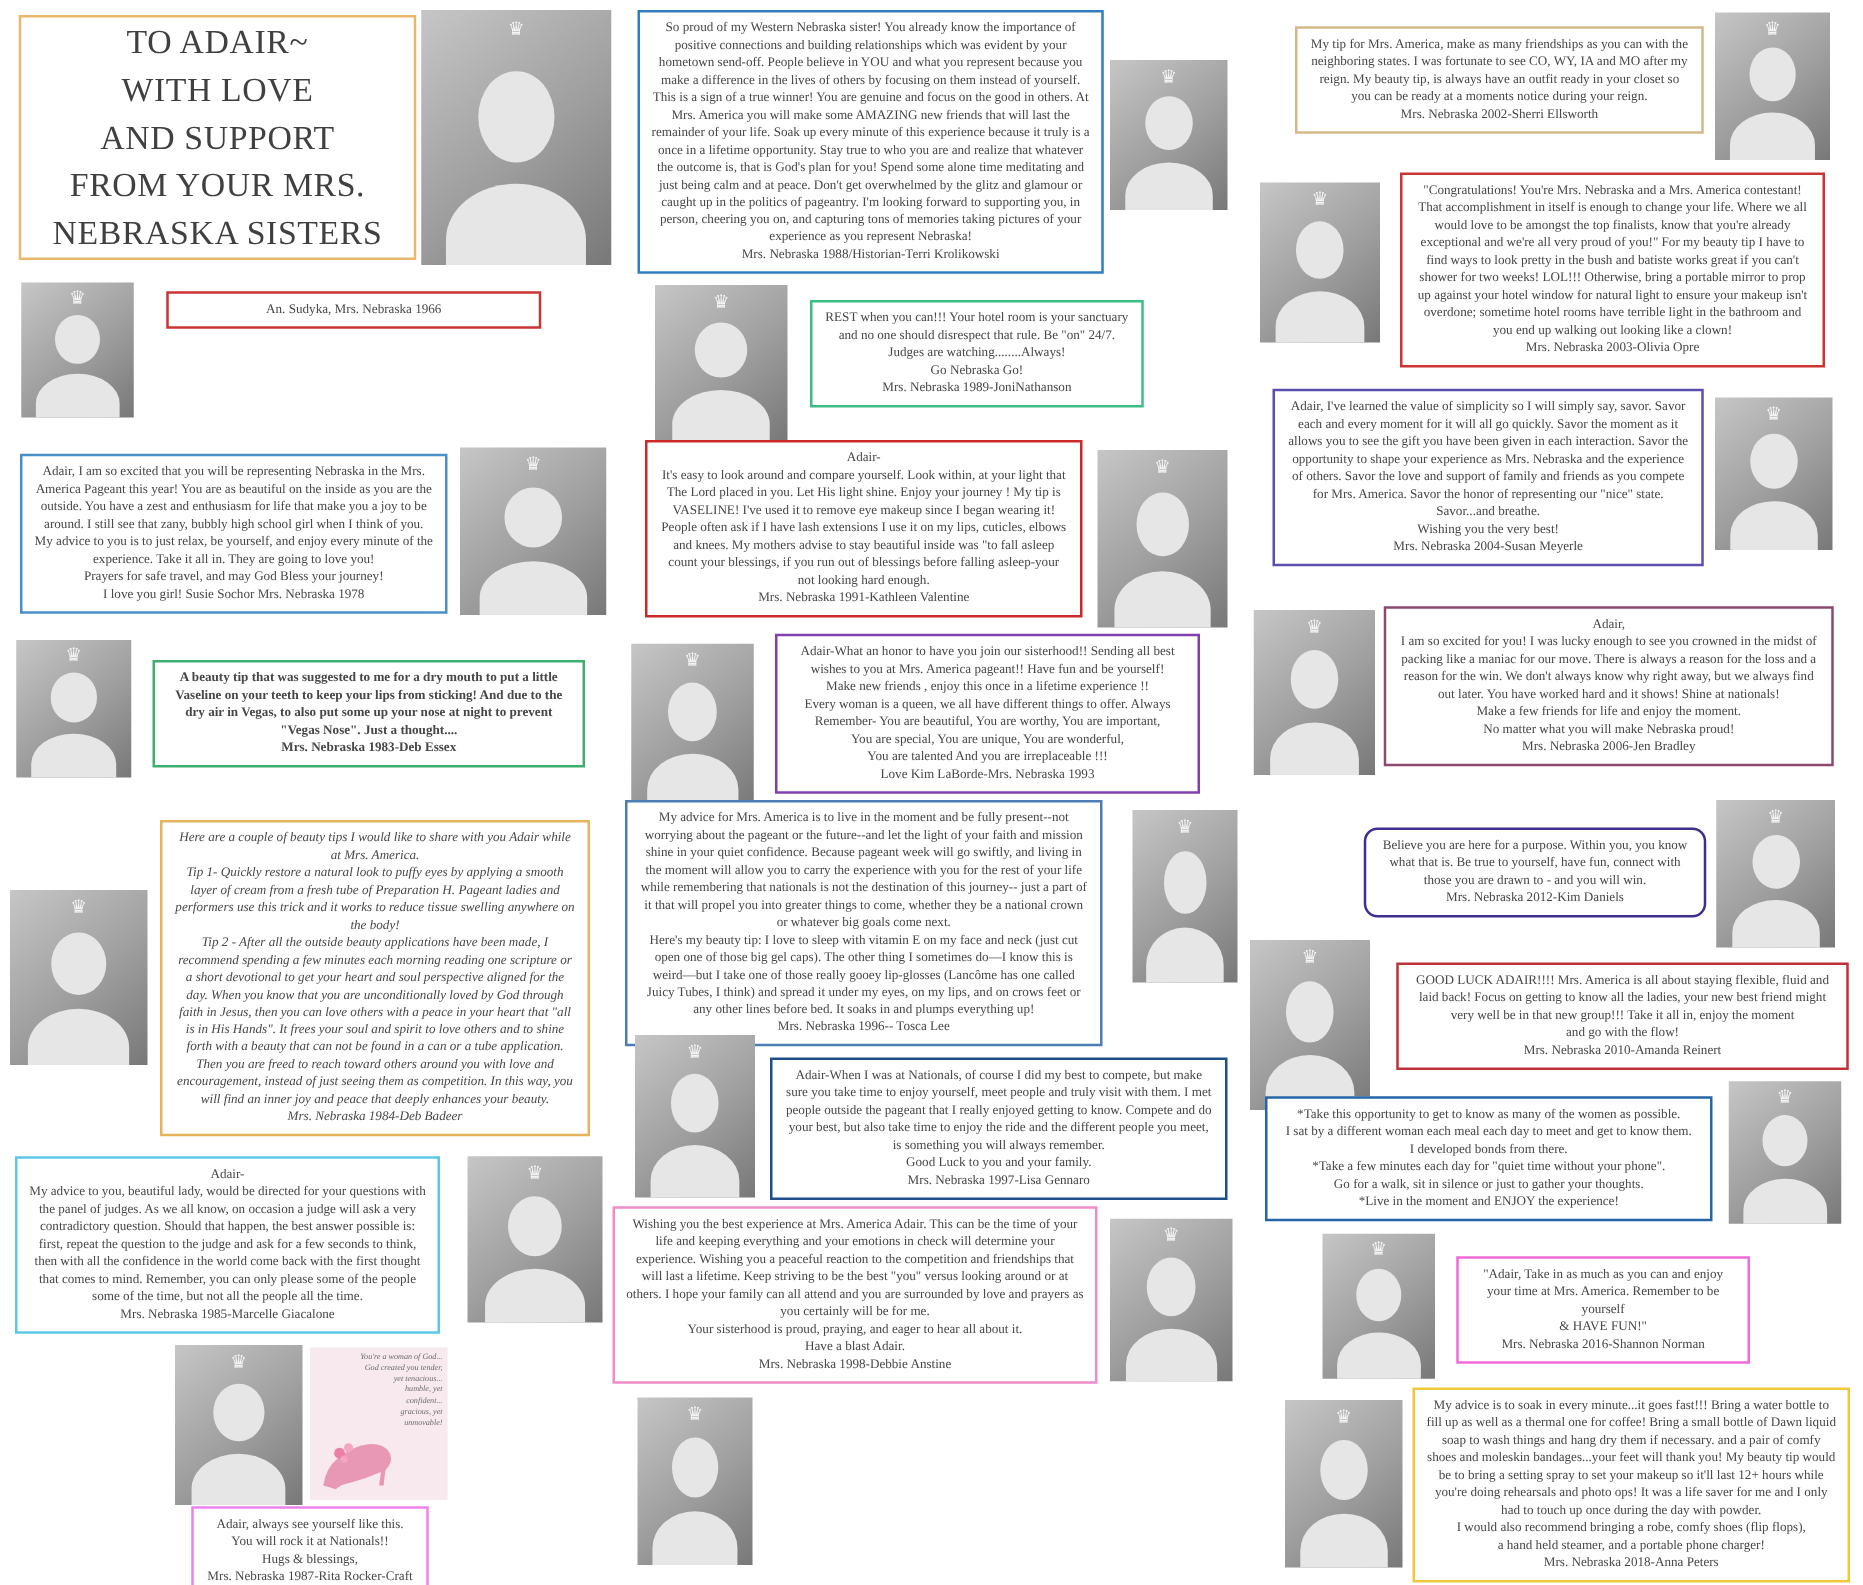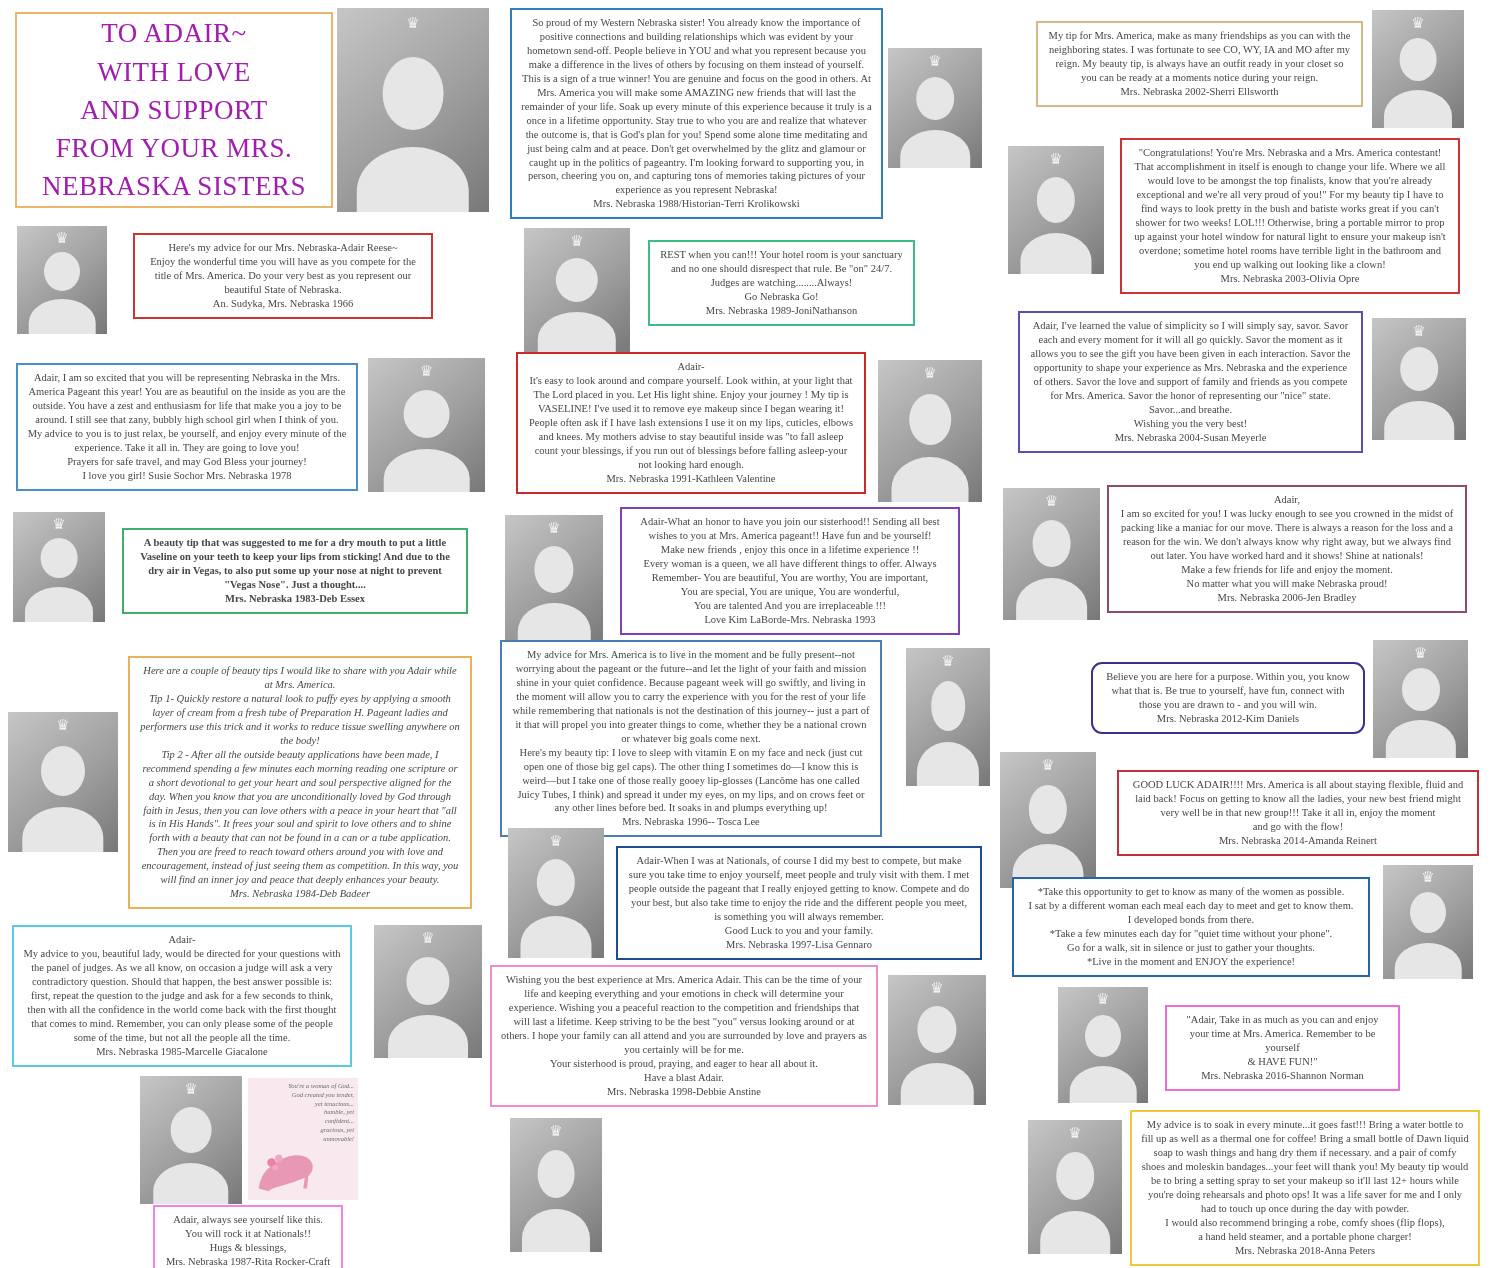--- a/index.html
+++ b/index.html
@@ -12,21 +12,21 @@
   .photo{position:absolute;background:linear-gradient(140deg,#c6c6c6 0%,#9e9e9e 55%,#787878 100%);
          overflow:hidden;}
   .photo::before{content:"";position:absolute;left:50%;top:24%;width:40%;height:36%;
          transform:translateX(-50%);border-radius:50%;background:#e6e6e6;}
   .photo::after{content:"";position:absolute;left:50%;bottom:-12%;width:74%;height:44%;
          transform:translateX(-50%);border-radius:50% 50% 0 0;background:#e6e6e6;}
   .crown{position:absolute;top:3%;left:50%;transform:translateX(-50%);color:#f4f4f4;
          font-size:15px;z-index:2;font-family:"DejaVu Sans",sans-serif;}
   .title-box{position:absolute;border:2px solid #eab76a;background:#fff;display:flex;
          align-items:center;justify-content:center;text-align:center;box-sizing:border-box;}
-  .title-text{white-space:pre-line;font-size:27px;line-height:1.42;letter-spacing:.5px;color:#a21caf;}
+  .title-text{white-space:pre-line;font-size:27px;line-height:1.42;letter-spacing:.5px;color:#404040;}
   .shoe-card{position:absolute;background:#f7e9ee;box-sizing:border-box;padding:4px 4px 0 4px;
          text-align:right;overflow:hidden;}
   .shoe-quote{margin:0;font-size:6.5px;line-height:1.35;font-style:italic;color:#6b6b6b;white-space:pre-line;}
   .shoe-svg{position:absolute;left:2px;bottom:2px;width:72px;height:58px;}
 </style>
 </head>
 <body>
 
 <div id="collage">
 
@@ -38,22 +38,20 @@
 NEBRASKA SISTERS</div>
   </div>
   <div class="photo" style="left:337px;top:8px;width:152px;height:204px;">
       <span class="crown">♛</span>
     </div>
 
   <div class="photo" style="left:17px;top:226px;width:90px;height:108px;">
       <span class="crown">♛</span>
     </div>
   <div class="box" style="left: 133px; top: 233px; width: 300px; border-color: rgb(204, 51, 51);">
-    <p class="txt">Here's my advice for our Mrs. Nebraska-Adair Reese~
-Enjoy the wonderful time you will have as you compete for the title of Mrs. America. Do your very best as you represent our beautiful State of Nebraska.</p>
     <p class="sig">An. Sudyka, Mrs. Nebraska 1966</p>
   </div>
 
   <div class="box" style="left: 16px; top: 363px; width: 342px; border-color: rgb(74, 144, 200);">
     <p class="txt">Adair, I am so excited that you will be representing Nebraska in the Mrs. America Pageant this year! You are as beautiful on the inside as you are the outside. You have a zest and enthusiasm for life that make you a joy to be around. I still see that zany, bubbly high school girl when I think of you. My advice to you is to just relax, be yourself, and enjoy every minute of the experience. Take it all in. They are going to love you!
 Prayers for safe travel, and may God Bless your journey!</p>
     <p class="sig">I love you girl! Susie Sochor Mrs. Nebraska 1978</p>
   </div>
   <div class="photo" style="left:368px;top:358px;width:117px;height:134px;">
       <span class="crown">♛</span>
@@ -225,21 +223,21 @@
   <div class="photo" style="left:1373px;top:640px;width:95px;height:118px;">
       <span class="crown">♛</span>
     </div>
 
   <div class="photo" style="left:1000px;top:752px;width:96px;height:136px;">
       <span class="crown">♛</span>
     </div>
   <div class="box" style="left: 1117px; top: 770px; width: 362px; border-color: rgb(192, 48, 56);">
     <p class="txt">GOOD LUCK ADAIR!!!! Mrs. America is all about staying flexible, fluid and laid back! Focus on getting to know all the ladies, your new best friend might very well be in that new group!!!  Take it all in, enjoy the moment
 and go with the flow!</p>
-    <p class="sig">Mrs. Nebraska 2014-Amanda Reinert</p>
+    <p class="sig">Mrs. Nebraska 2010-Amanda Reinert</p>
   </div>
 
   <div class="box" style="left: 1012px; top: 877px; width: 358px; border-color: rgb(37, 101, 168);">
     <p class="txt">*Take this opportunity to get to know as many of the women as possible.
 I sat by a different woman each meal each day to meet and get to know them.
 I developed bonds from there.
 *Take a few minutes each day for "quiet time without your phone".
 Go for a walk, sit in silence or just to gather your thoughts.
 *Live in the moment and ENJOY the experience!</p>
 

